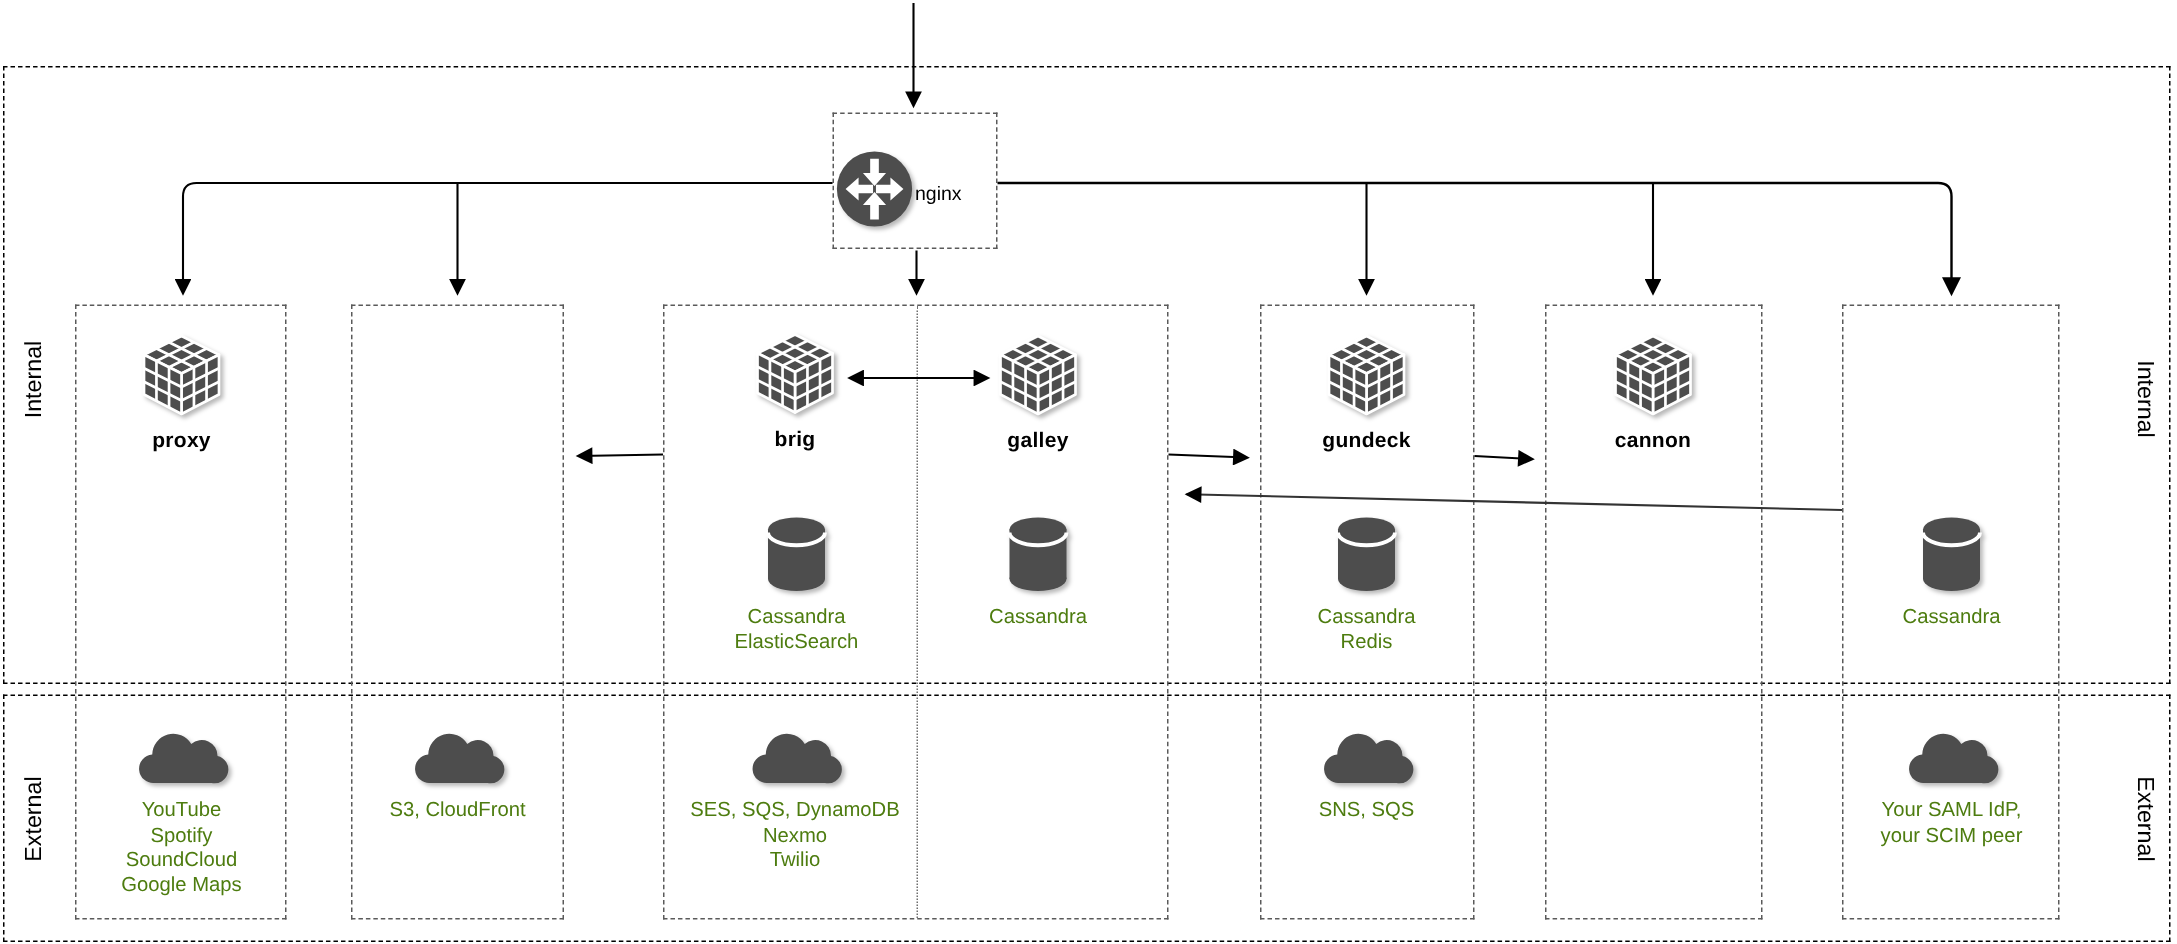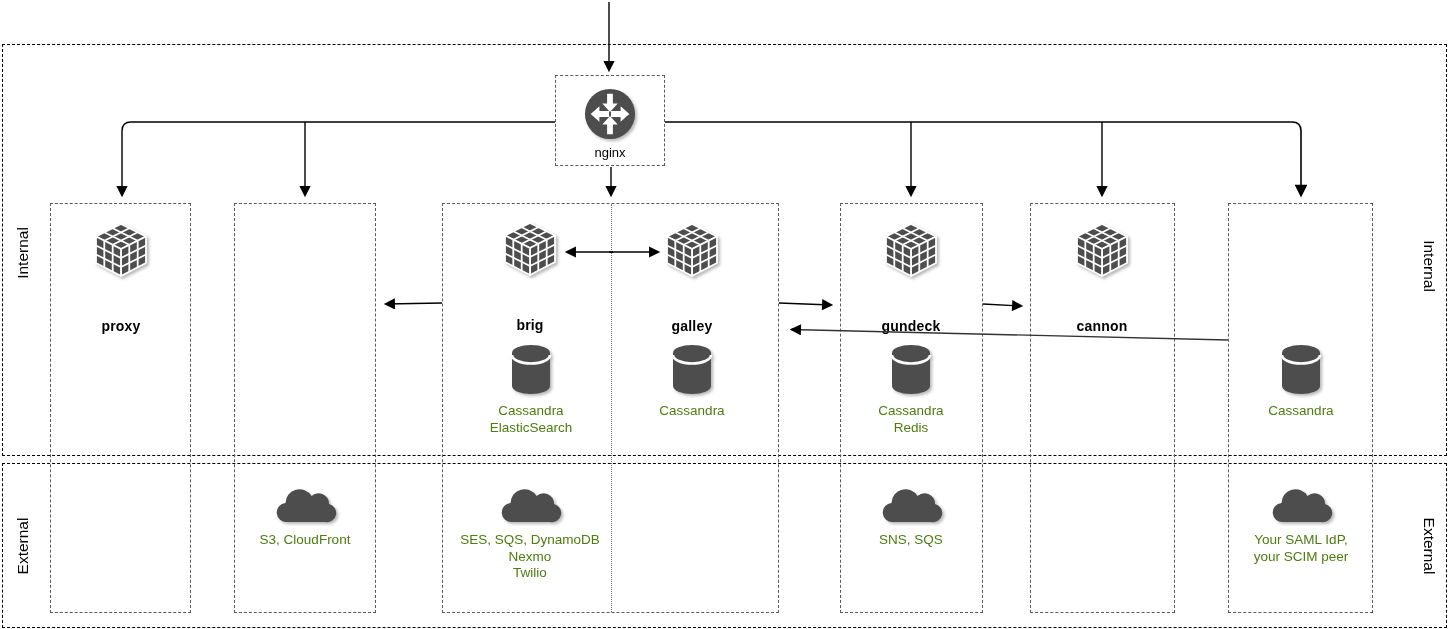--- a/index.html
+++ b/index.html
@@ -6,32 +6,32 @@
   .canvas{
     position:relative;width:1451px;height:629px;background:#ffffff;
     font-family:"Liberation Sans",sans-serif;color:#000;overflow:hidden;
   }
   .band{position:absolute;border:1px dashed #000;box-sizing:border-box;background:transparent;}
   .vlabel{position:absolute;font-size:15.5px;color:#000;white-space:nowrap;transform:translate(-50%,-50%) rotate(-90deg);}
   .vlabel.cw{transform:translate(-50%,-50%) rotate(90deg);}
   .colbox{position:absolute;top:203px;height:410px;border:1px dashed #5a5a5a;box-sizing:border-box;background:transparent;}
   .divider{position:absolute;top:0;bottom:0;border-left:1px dotted #6e6e6e;}
   .node{position:absolute;display:flex;flex-direction:column;align-items:center;text-align:center;}
-  .svc{width:140px;gap:33px;}
+  .svc{width:140px;}
   .svcname{font-weight:bold;font-size:14px;margin-top:8px;letter-spacing:.2px;}
   .dbblock{width:150px;}
   .dbline,.extline{font-size:13.5px;line-height:16.5px;color:#4d7c0f;}
   .dblines{margin-top:8px;}
   .extlines{margin-top:6px;}
   .extblock{width:170px;}
   .icon svg{display:block;filter:drop-shadow(2px 2px 1.5px rgba(0,0,0,.28));}
   .nginxbox{
     position:absolute;left:555px;top:75px;width:110px;height:91px;
     border:1px dashed #5a5a5a;box-sizing:border-box;background:#fff;
-    display:flex;flex-direction:column;align-items:center;padding-top:11px;
+    display:flex;align-items:center;padding-top:11px;
   }
   .nginxlabel{font-size:13px;margin-top:4px;}
   .overlay{position:absolute;left:0;top:0;pointer-events:none;}
 </style>
 </head>
 <body>
 
 <div class="canvas">
 
   <div class="band" style="left:2px;top:44px;width:1445px;height:412px"></div>
@@ -223,20 +223,33 @@
       <ellipse cx="23" cy="10" rx="19" ry="8"></ellipse>
     </g>
     <path d="M4 12 A19 8.5 0 0 0 42 12" stroke="#fff" stroke-width="2.6" fill="none"></path>
   </svg>
       </span>
     <div class="dblines">
       <div class="dbline">Cassandra</div>
     </div>
   </div>
 
+  <div class="node extblock" style="left:36px;top:484px">
+    <span class="icon">
+        <svg width="64" height="42" viewBox="0 0 64 42">
+    <path d="M14 38 A9.5 9.5 0 0 1 12.5 19 A14 14 0 0 1 38.5 12 A10.5 10.5 0 0 1 56 20 A9 9 0 0 1 52 38 Z" fill="#4d4d4d"></path>
+  </svg>
+      </span>
+    <div class="extlines">
+      <div class="extline">YouTube</div>
+      <div class="extline">Spotify</div>
+      <div class="extline">SoundCloud</div>
+      <div class="extline">Google Maps</div>
+    </div>
+  </div>
   <div class="node extblock" style="left:220px;top:484px">
     <span class="icon">
         <svg width="64" height="42" viewBox="0 0 64 42">
     <path d="M14 38 A9.5 9.5 0 0 1 12.5 19 A14 14 0 0 1 38.5 12 A10.5 10.5 0 0 1 56 20 A9 9 0 0 1 52 38 Z" fill="#4d4d4d"></path>
   </svg>
       </span>
     <div class="extlines">
       <div class="extline">S3, CloudFront</div>
     </div>
   </div>

